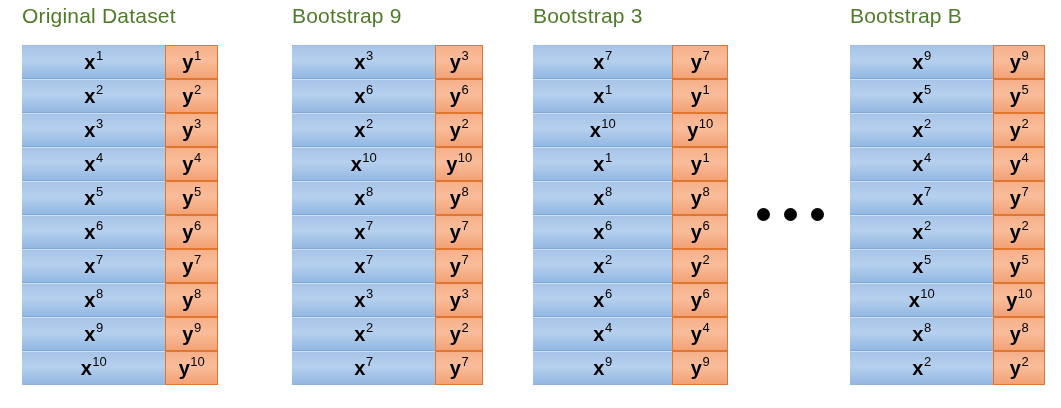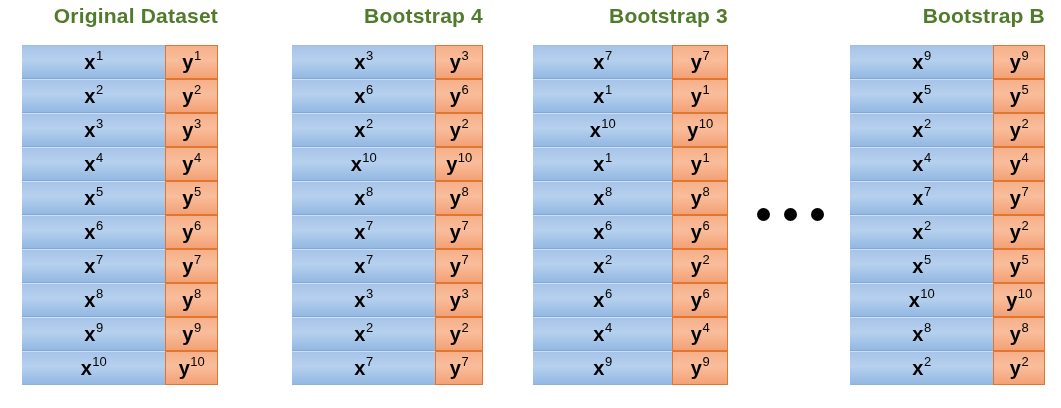--- a/index.html
+++ b/index.html
@@ -18,24 +18,24 @@
   .panel {
     position: absolute;
     top: 0;
   }
 
   .panel-title {
     position: absolute;
     top: 4px;
     left: 0;
     width: 100%;
-    text-align: right;
+    text-align: left;
     font-family: "Liberation Sans", sans-serif;
     font-size: 21px;
-    font-weight: 700;
+    font-weight: 400;
     color: #4f7b2a;
     letter-spacing: 0.2px;
     white-space: nowrap;
   }
 
   .table {
     position: absolute;
     top: 45px;
     left: 0;
     display: flex;
@@ -197,21 +197,21 @@
             <span class="sup">9</span>
           </div>
           <div class="cell">
             <span class="base">y</span>
             <span class="sup">10</span>
           </div>
         </div>
       </div>
     </div>
     <div class="panel" style="left: 292px; width: 191px;">
-      <div class="panel-title">Bootstrap 4</div>
+      <div class="panel-title">Bootstrap 9</div>
       <div class="table">
         <div class="col col-x" style="width: 143px;">
           <div class="cell">
             <span class="base">x</span>
             <span class="sup">3</span>
           </div>
           <div class="cell">
             <span class="base">x</span>
             <span class="sup">6</span>
           </div>

